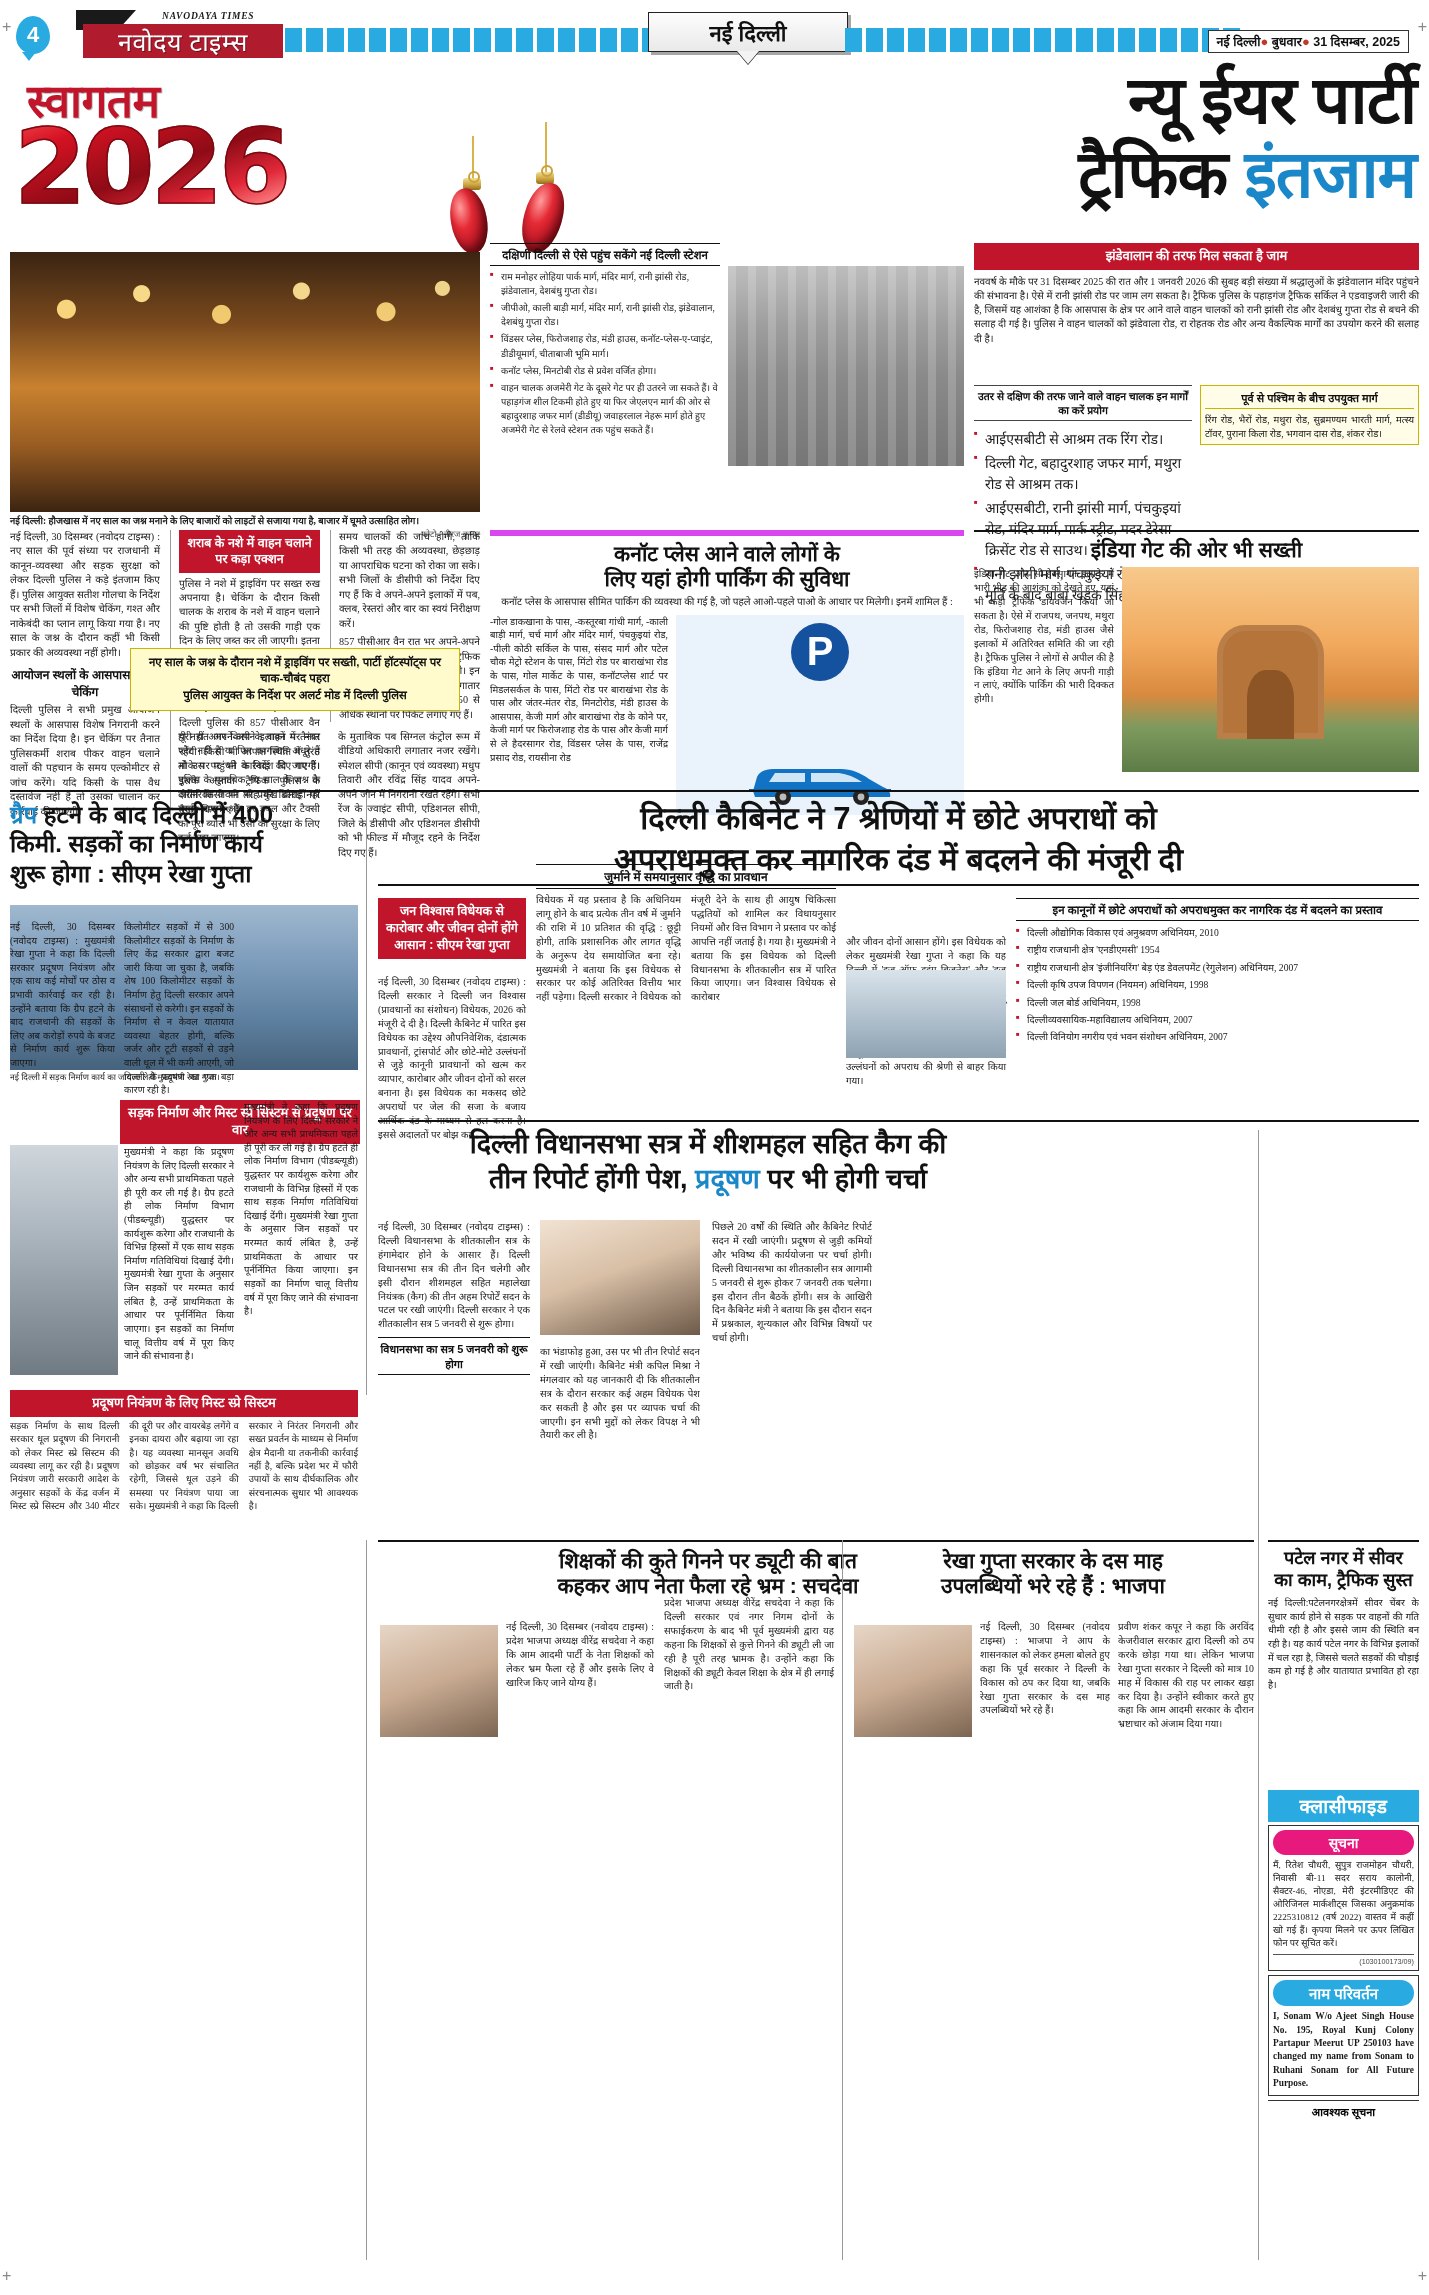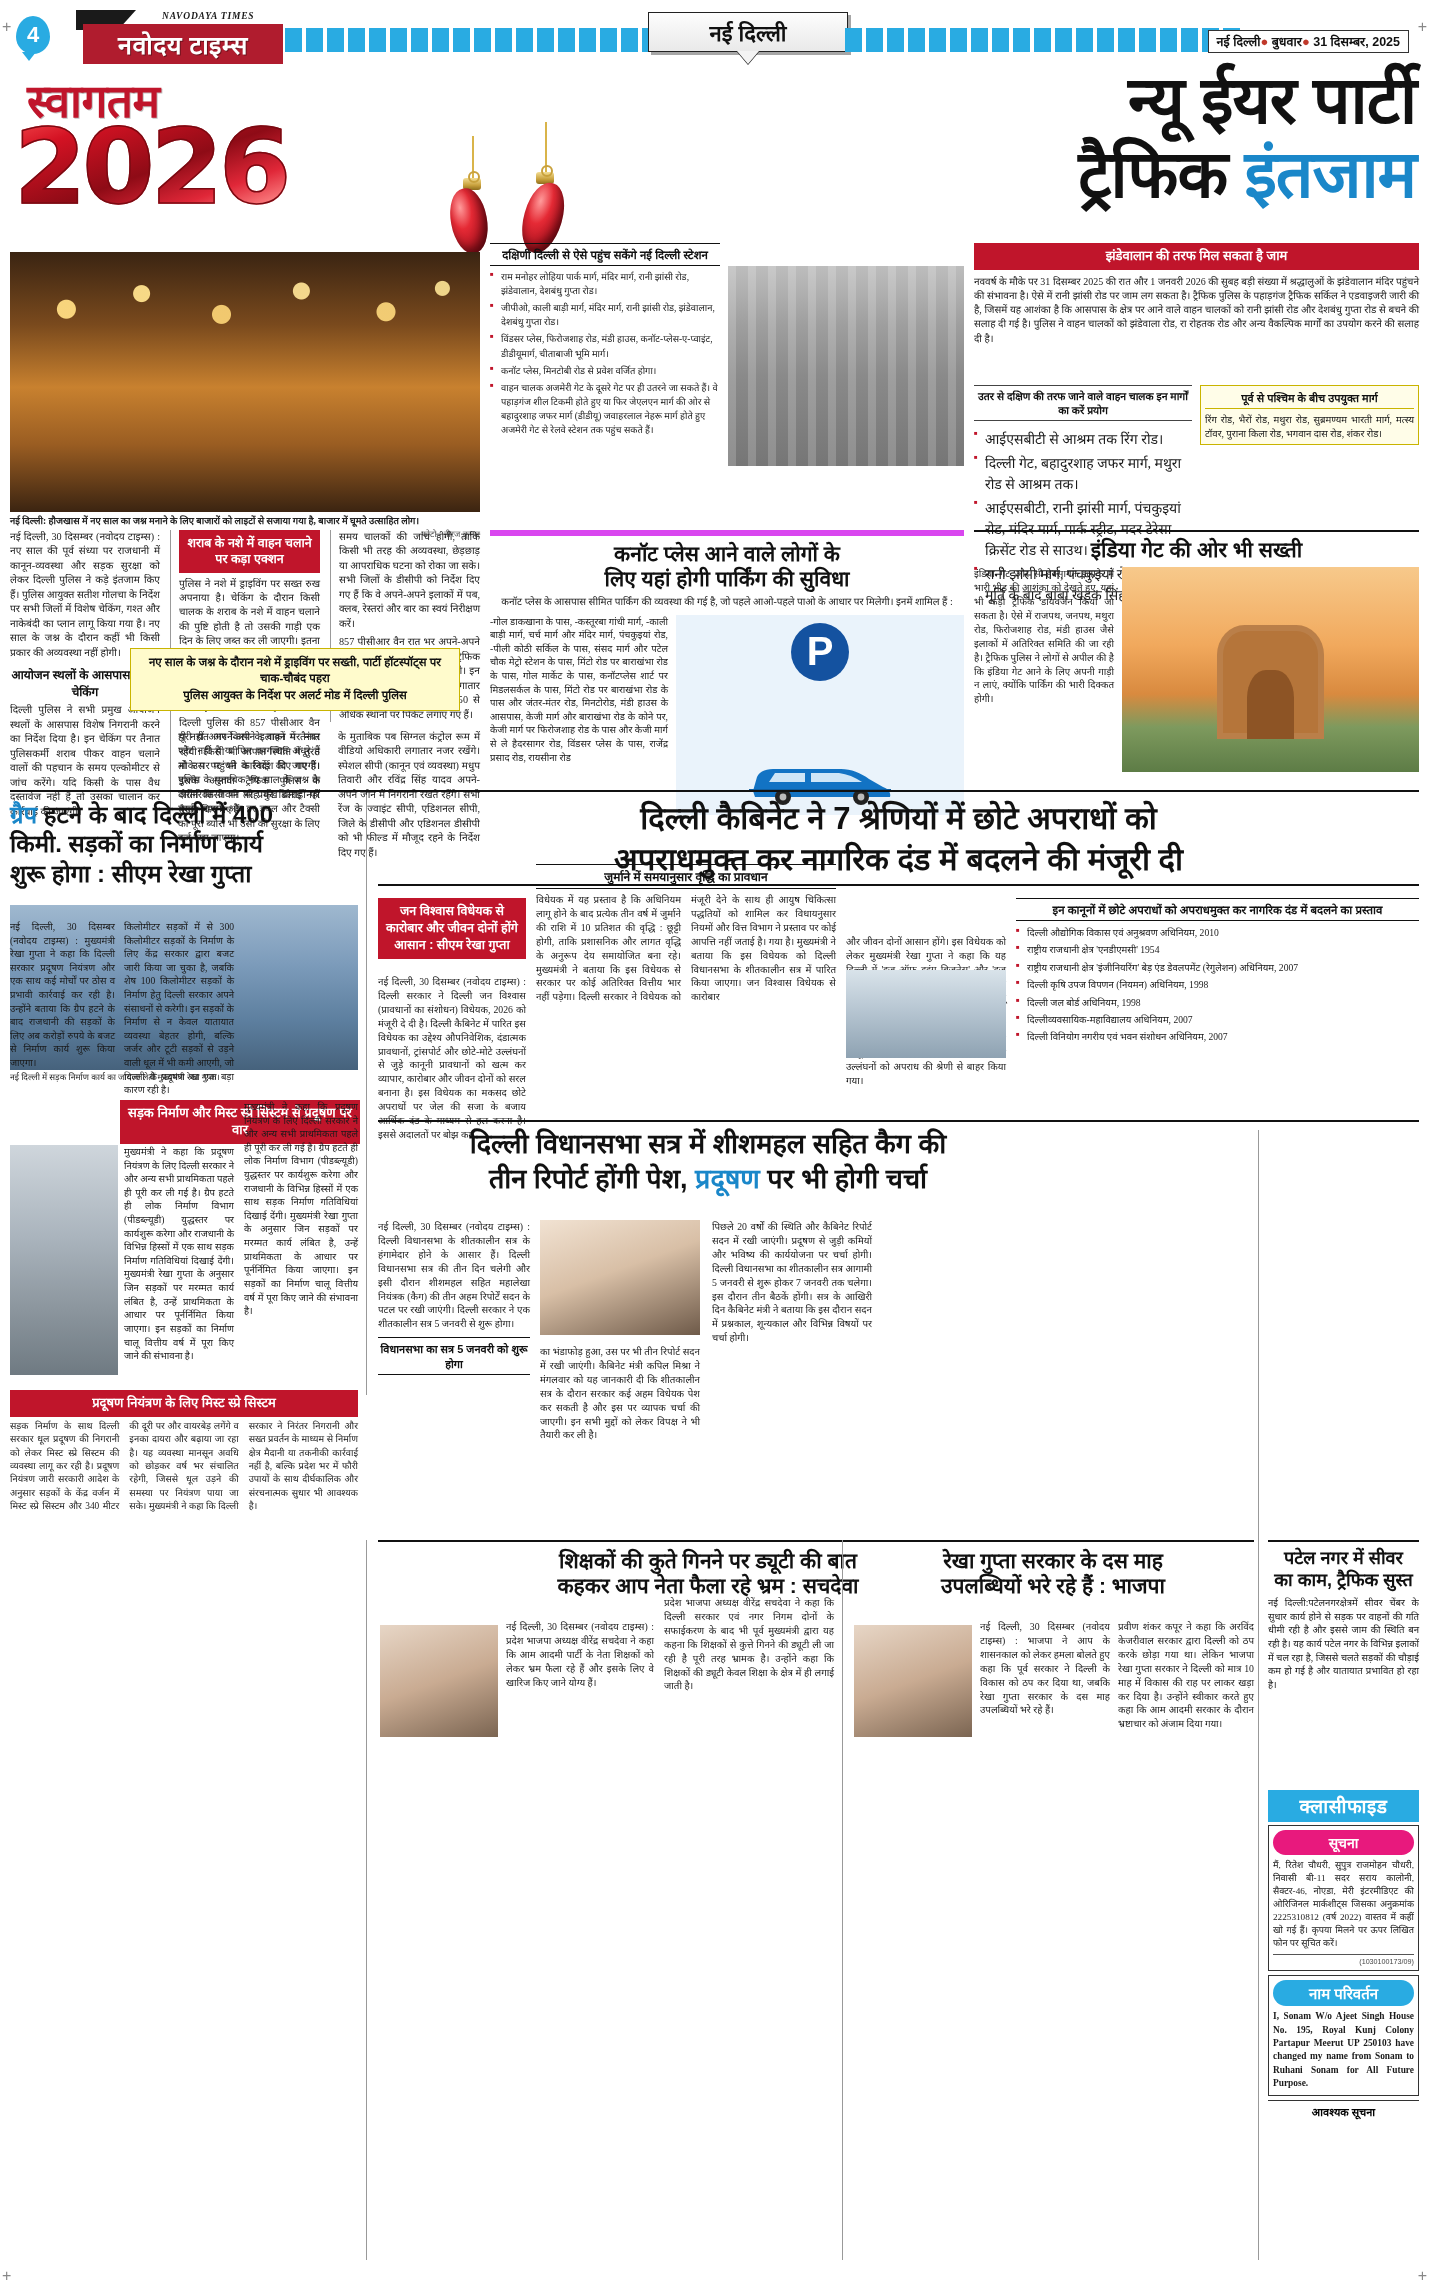--- a/index.html
+++ b/index.html
@@ -34,24 +34,24 @@
     position: absolute; left: 18px; top: 0px; width: 60px; height: 20px;
     background: #1a1a1a;
     clip-path: polygon(0 0, 100% 0, 70% 100%, 0 100%);
   }
   .logo-eng {
     position: absolute; left: 104px; top: 1px; font-size: 9.5px;
     font-style: italic; font-weight: bold; letter-spacing: .8px;
     color: #1a1a1a; font-family: "Liberation Serif", serif;
   }
   .logo-red {
-    position: absolute; left: 25px; top: 14px; width: 200px; height: 40px;
+    position: absolute; left: 25px; top: 14px; width: 200px; height: 34px;
     background: #B01C2E; color: #fff;
     display: flex; align-items: center; justify-content: center;
-    font-size: 25px; font-weight: bold; letter-spacing: .5px;
+    font-size: 25px; font-weight: normal; letter-spacing: .5px;
     text-shadow: 1px 1px 0 rgba(0,0,0,.4);
   }
   .barcode-band {
     position: absolute; top: 28px; height: 24px;
     background: repeating-linear-gradient(90deg, #29ABE2 0 17px, #ffffff 17px 21px);
   }
   .band-left { left: 285px; width: 365px; }
   .band-right { left: 845px; width: 398px; }
   .city-flag {
     position: absolute; left: 648px; top: 12px; width: 200px; height: 40px;

